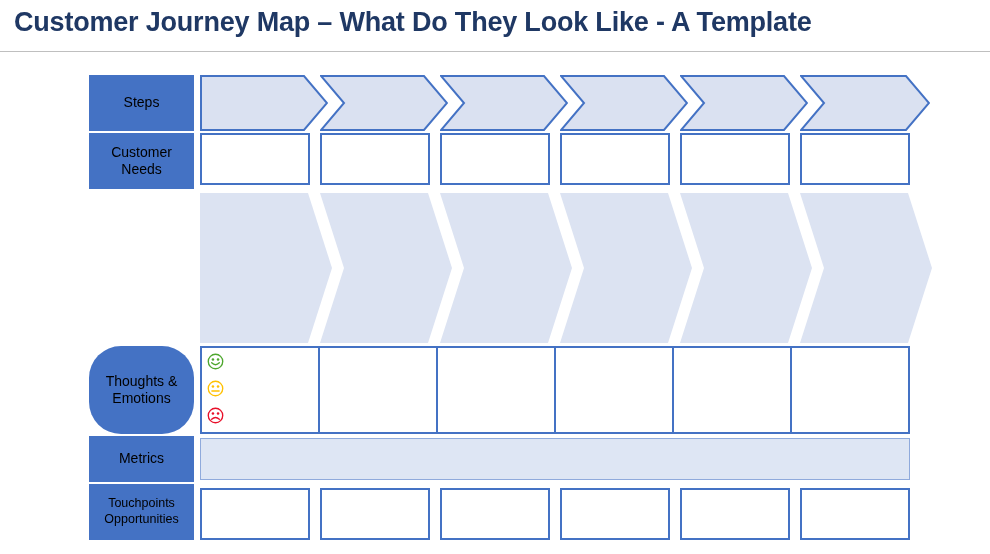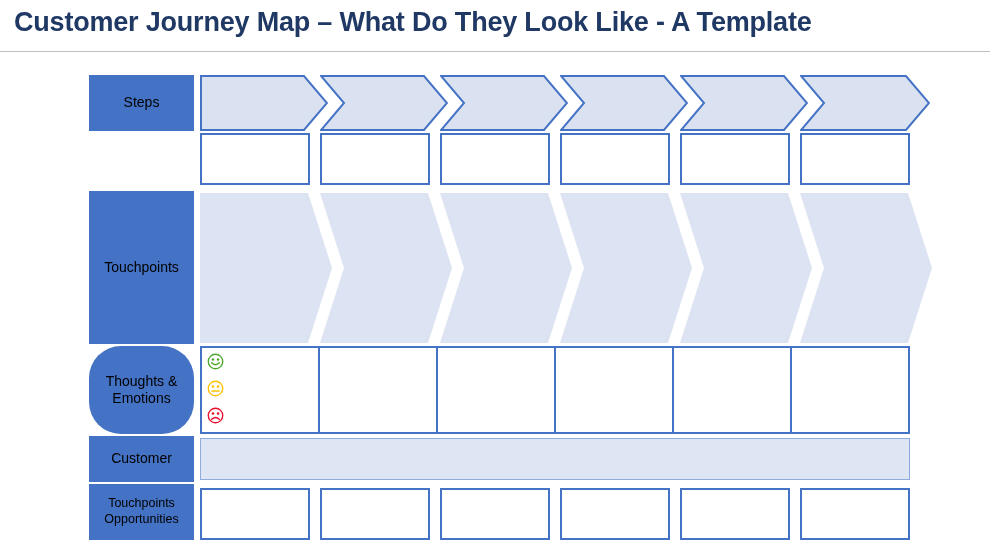--- a/index.html
+++ b/index.html
@@ -94,26 +94,26 @@
 <body>
 
 <div id="title-bar">
   <div id="page-title">Customer Journey Map – What Do They Look Like - A Template</div>
 </div>
 
 <div id="grid">
 
   <div class="row-label" style="top:23px;height:56px;">Steps</div>
 
-
-  <div class="row-label" style="top:139px;height:153px;">Touchpoints</div>
+  <div class="row-label" style="top:81px;height:56px;">Customer Needs</div>
+
 
   <div class="row-label" style="top:294px;height:88px;border-radius:32px;">Thoughts &amp; Emotions</div>
 
-  <div class="row-label" style="top:384px;height:46px;">Customer</div>
+  <div class="row-label" style="top:384px;height:46px;">Metrics</div>
 
   <div class="row-label small" style="top:432px;height:56px;">Touchpoints Opportunities</div>
 
   <div class="chev-wrap" style="left:200px;top:23px;">
     <svg width="128" height="56" viewBox="0 0 128 56">
       <polygon points="1,1 104,1 127,28 104,55 1,55" fill="#DAE1F1" stroke="#4472C4" stroke-width="2" stroke-linejoin="miter"></polygon>
     </svg>
   </div>
   <div class="chev-wrap" style="left:320px;top:23px;">
     <svg width="128" height="56" viewBox="0 0 128 56">

